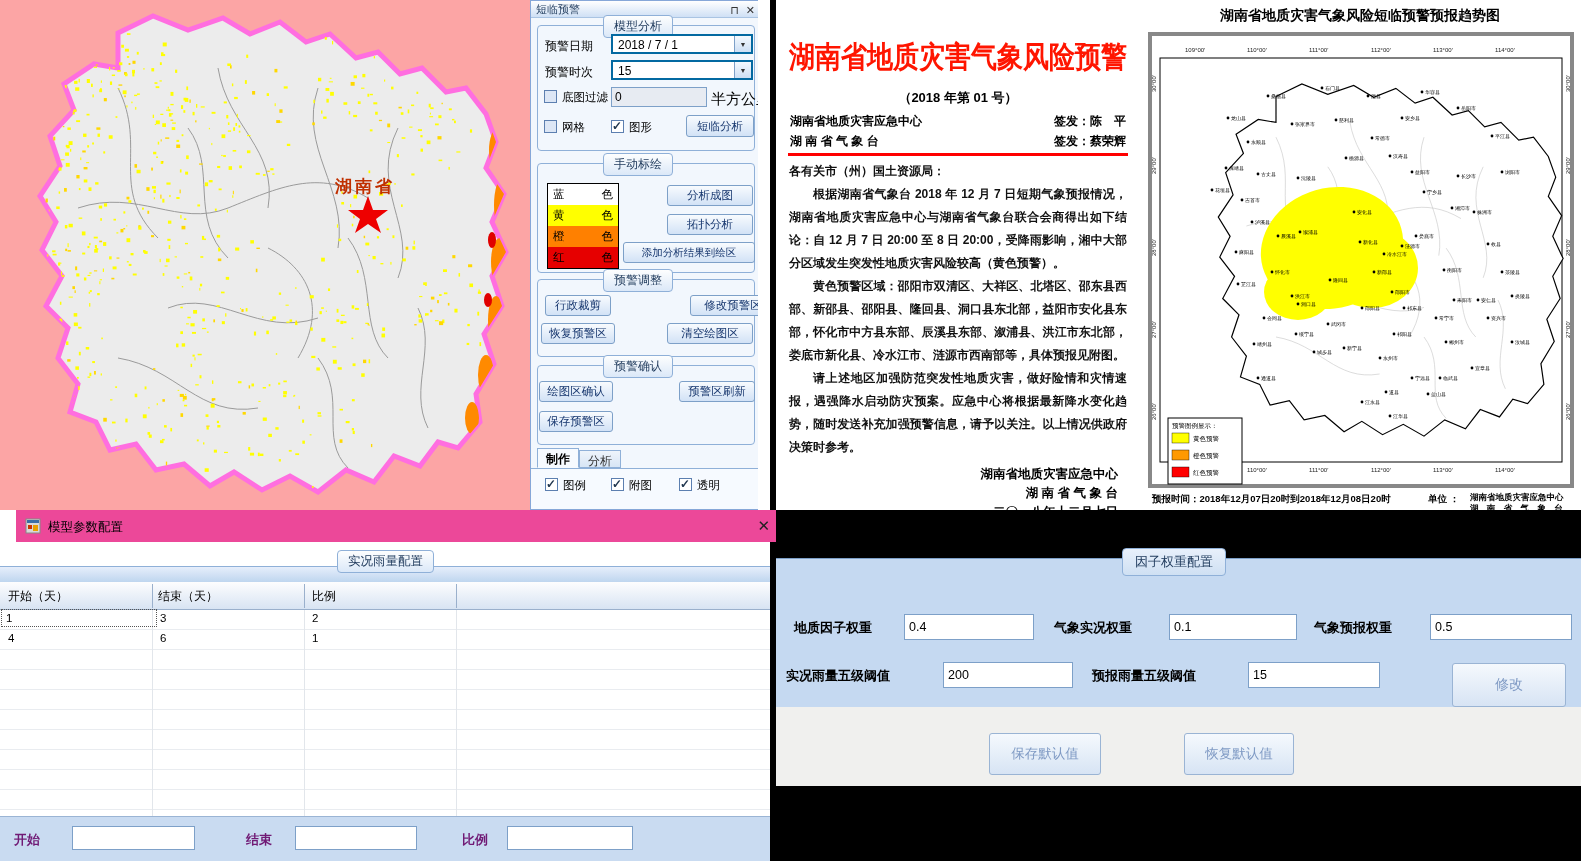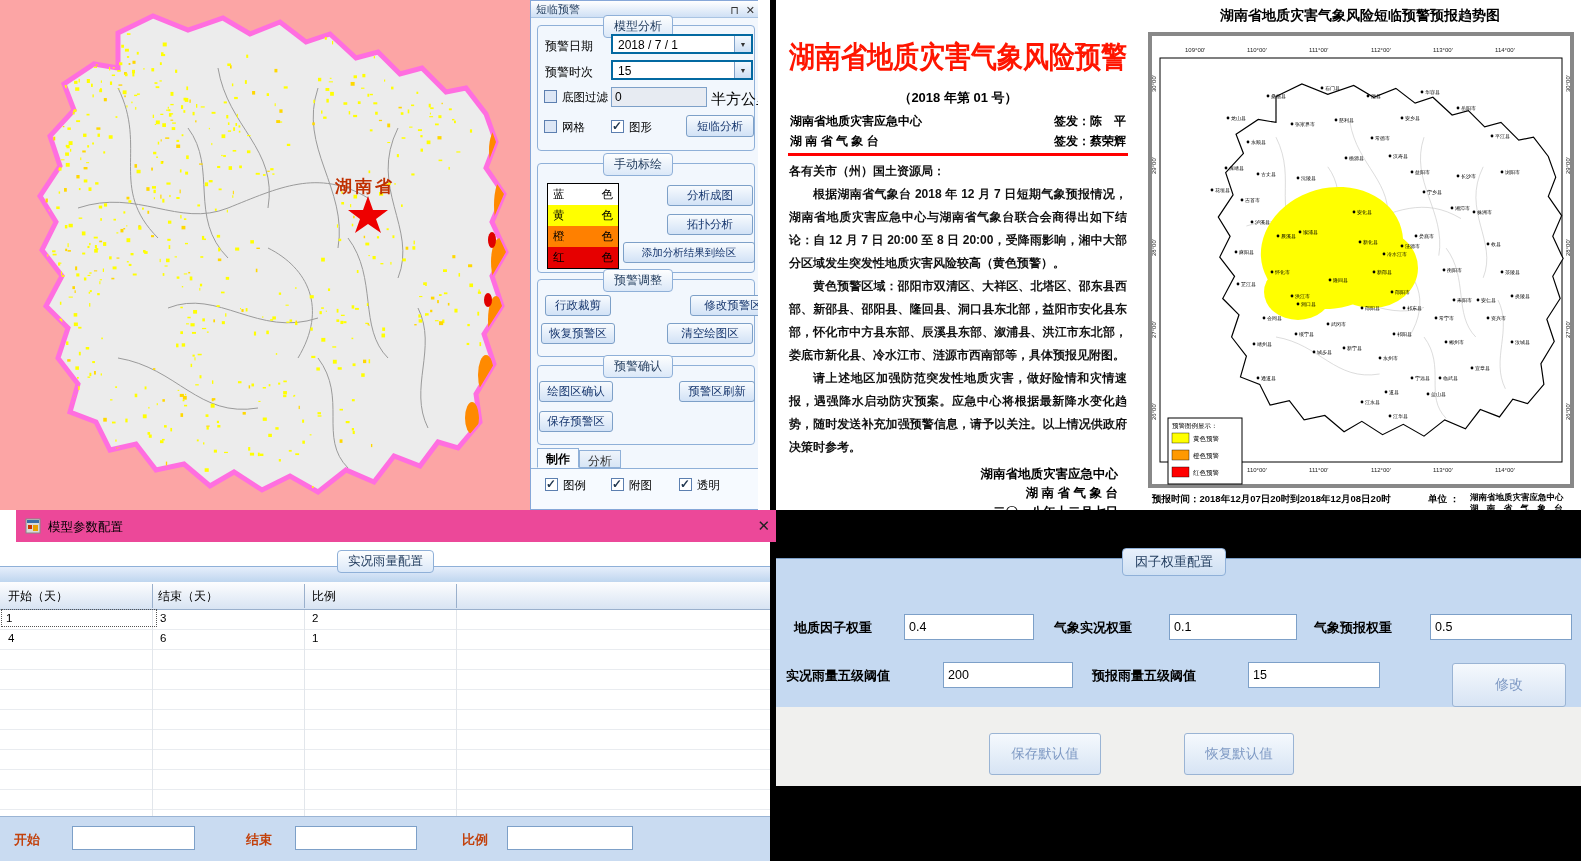--- a/index.html
+++ b/index.html
@@ -62,21 +62,21 @@
   #md-header{position:absolute;left:0;top:72px;width:100%;height:28px;
      background:linear-gradient(#fdfdfe,#d8e4f3);border-bottom:1px solid #9ab0cc;box-sizing:border-box;}
   .md-h{position:absolute;top:6px;font-size:12px;color:#000;}
   .vsep{position:absolute;width:1px;background:#9ab0cc;}
   #md-body{position:absolute;left:0;top:100px;width:100%;height:206px;
      background:repeating-linear-gradient(to bottom,#fff 0 19px,#e9ecf0 19px 20px);}
   .body-vline{position:absolute;top:0;width:1px;height:100%;background:#e2e6eb;}
   .md-cell{position:absolute;font-size:11.5px;color:#000;padding:2px 4px;}
   #md-footer{position:absolute;left:0;top:306px;width:100%;height:45px;background:#c9dbf1;border-top:1px solid #9ab4d4;box-sizing:border-box;}
   .md-input{position:absolute;top:9px;height:24px;background:#fff;border:1px solid #7da0c8;box-sizing:border-box;}
-  .md-flabel{position:absolute;top:14px;font-size:13px;color:#c2410c;font-weight:bold;}
+  .md-flabel{position:absolute;top:14px;font-size:13px;color:#701a75;font-weight:bold;}
 
   
   #weight-wrap{left:776px;top:510px;width:805px;height:351px;background:#000;}
   #weight-panel{position:absolute;left:0;top:48px;width:805px;height:149px;background:#c5d9f1;border-top:1px solid #7da0c8;}
   #weight-tab{left:346px;top:38px;font-size:13px;padding:4px 12px;z-index:3;background:linear-gradient(#e8f0fb,#cfe0f3);}
   .w-lbl{position:absolute;font-size:13px;color:#000;font-weight:bold;white-space:nowrap;}
   .w-input{position:absolute;height:26px;background:#fff;border:1px solid #7da0c8;box-sizing:border-box;
      font-size:12.5px;padding:2px 4px;font-family:"Liberation Sans",sans-serif;}
   #weight-gray{position:absolute;left:0;top:197px;width:805px;height:79px;background:#f0f0ee;}
   .gray-btn{background:linear-gradient(#f5f9fd,#d7e4f4);border:1px solid #9ab4d4;border-radius:3px;

